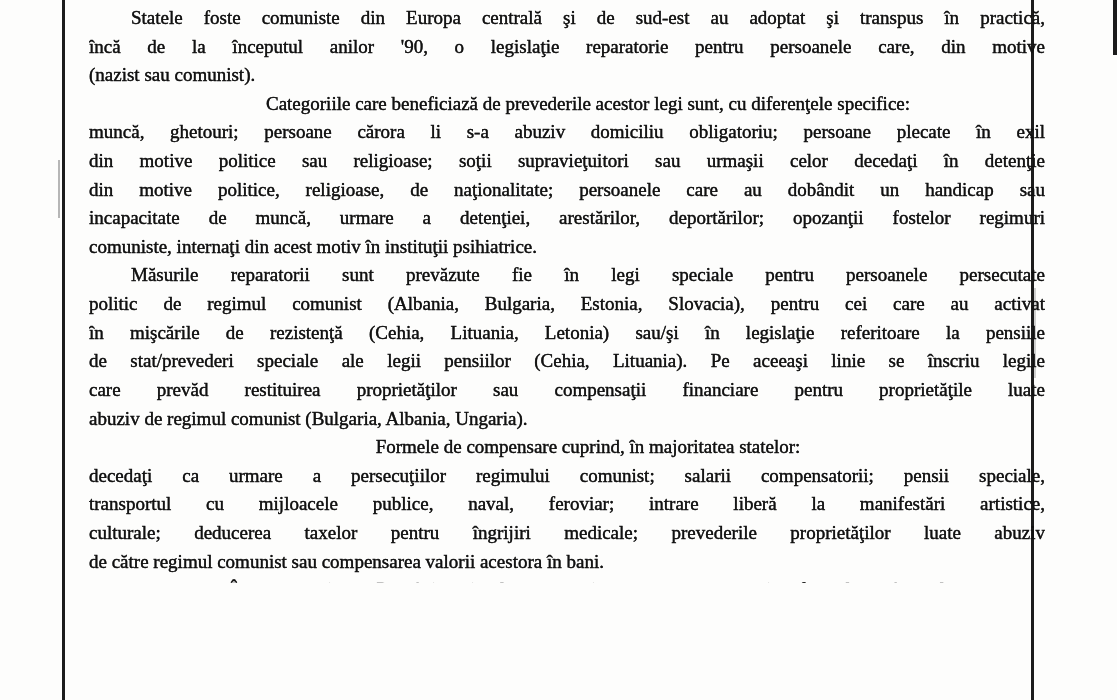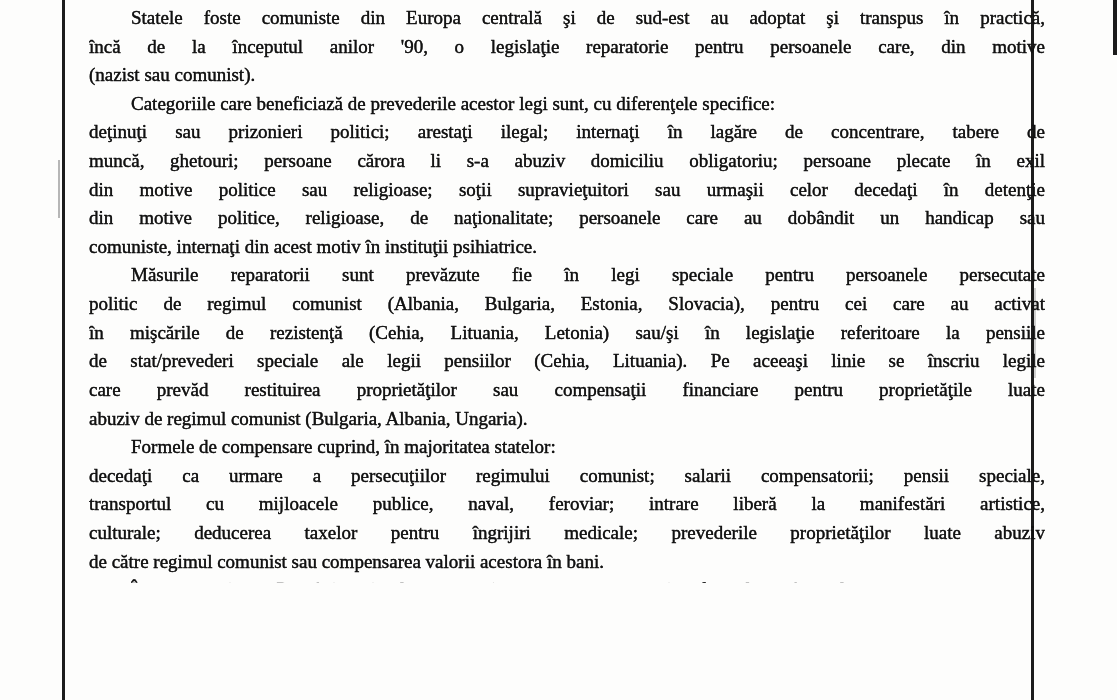--- a/index.html
+++ b/index.html
@@ -19,21 +19,21 @@
   .artifact-2{position:absolute;left:1034px;top:288px;width:1.5px;height:90px;background:rgba(0,0,0,.18);}
   .text-block{
     position:absolute;left:68px;top:4px;width:956px;
     font-size:19px;
     line-height:28.62px;
     -webkit-text-stroke:0.35px #121212;
     text-shadow:0 0 .3px rgba(10,10,10,.65);
     margin-left:21px;
   }
   .ln{height:28.62px;overflow:hidden;text-align:left;}
-  .ind{text-indent:42px;}
+  .ind{text-indent:42px;text-align:center;}
   .j{text-align:justify;text-align-last:justify;text-justify:inter-word;}
   .j::after{content:"";display:inline-block;width:100%;height:0;}
   .partial{height:7px;}
 </style>
 </head>
 <body>
 
 <div class="page">
   <div class="rule rule-left"></div>
   <div class="rule rule-right"></div>
@@ -44,24 +44,24 @@
   <div class="text-block">
 
     <div class="para">
       <div class="ln ind j">Statele foste comuniste din Europa centrală şi de sud-est au adoptat şi transpus în practică,</div>
       <div class="ln j">încă de la începutul anilor '90, o legislaţie reparatorie pentru persoanele care, din motive</div>
       <div class="ln">(nazist sau comunist).</div>
     </div>
 
     <div class="para">
       <div class="ln ind">Categoriile care beneficiază de prevederile acestor legi sunt, cu diferenţele specifice:</div>
-      <div class="ln j">deţinuţi sau prizonieri politici; arestaţi ilegal; internaţi în lagăre de concentrare, tabere de</div>
       <div class="ln j">muncă, ghetouri; persoane cărora li s-a abuziv domiciliu obligatoriu; persoane plecate în exil</div>
       <div class="ln j">din motive politice sau religioase; soţii supravieţuitori sau urmaşii celor decedaţi în detenţie</div>
       <div class="ln j">din motive politice, religioase, de naţionalitate; persoanele care au dobândit un handicap sau</div>
+      <div class="ln j">incapacitate de muncă, urmare a detenţiei, arestărilor, deportărilor; opozanţii fostelor regimuri</div>
       <div class="ln">comuniste, internaţi din acest motiv în instituţii psihiatrice.</div>
     </div>
 
     <div class="para">
       <div class="ln ind j">Măsurile reparatorii sunt prevăzute fie în legi speciale pentru persoanele persecutate</div>
       <div class="ln j">politic de regimul comunist (Albania, Bulgaria, Estonia, Slovacia), pentru cei care au activat</div>
       <div class="ln j">în mişcările de rezistenţă (Cehia, Lituania, Letonia) sau/şi în legislaţie referitoare la pensiile</div>
       <div class="ln j">de stat/prevederi speciale ale legii pensiilor (Cehia, Lituania). Pe aceeaşi linie se înscriu legile</div>
       <div class="ln j">care prevăd restituirea proprietăţilor sau compensaţii financiare pentru proprietăţile luate</div>
       <div class="ln">abuziv de regimul comunist (Bulgaria, Albania, Ungaria).</div>

